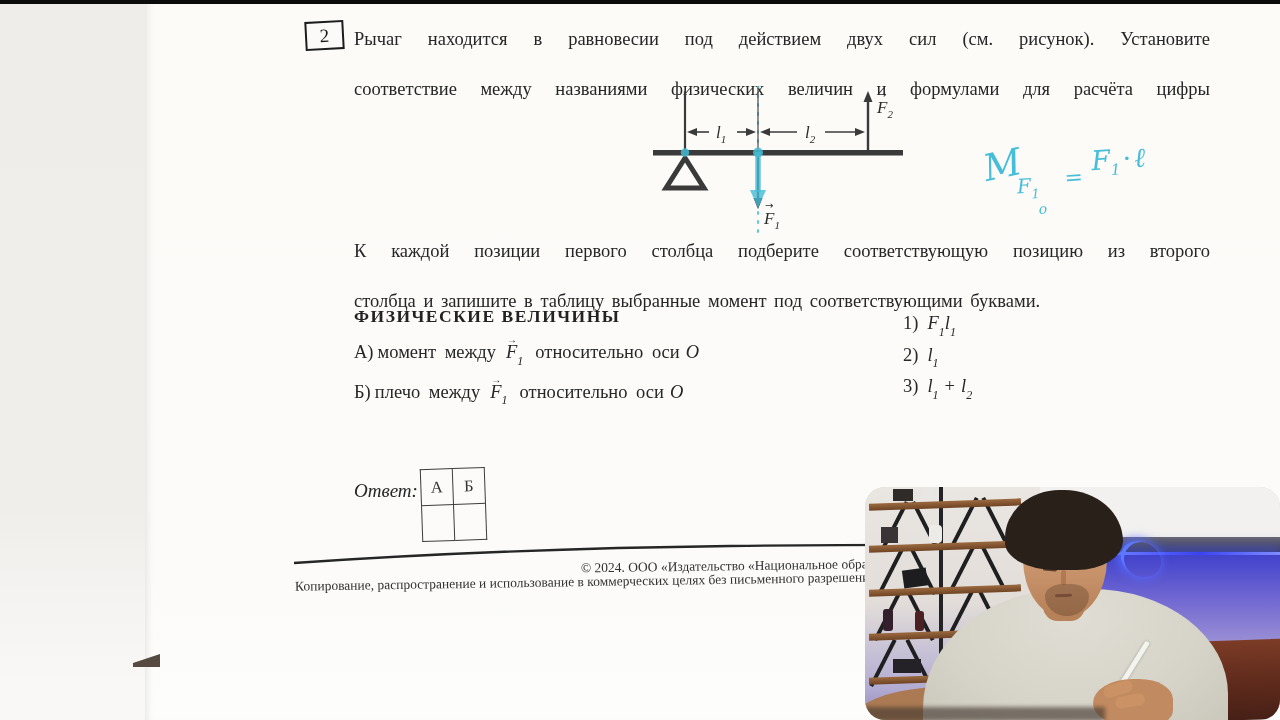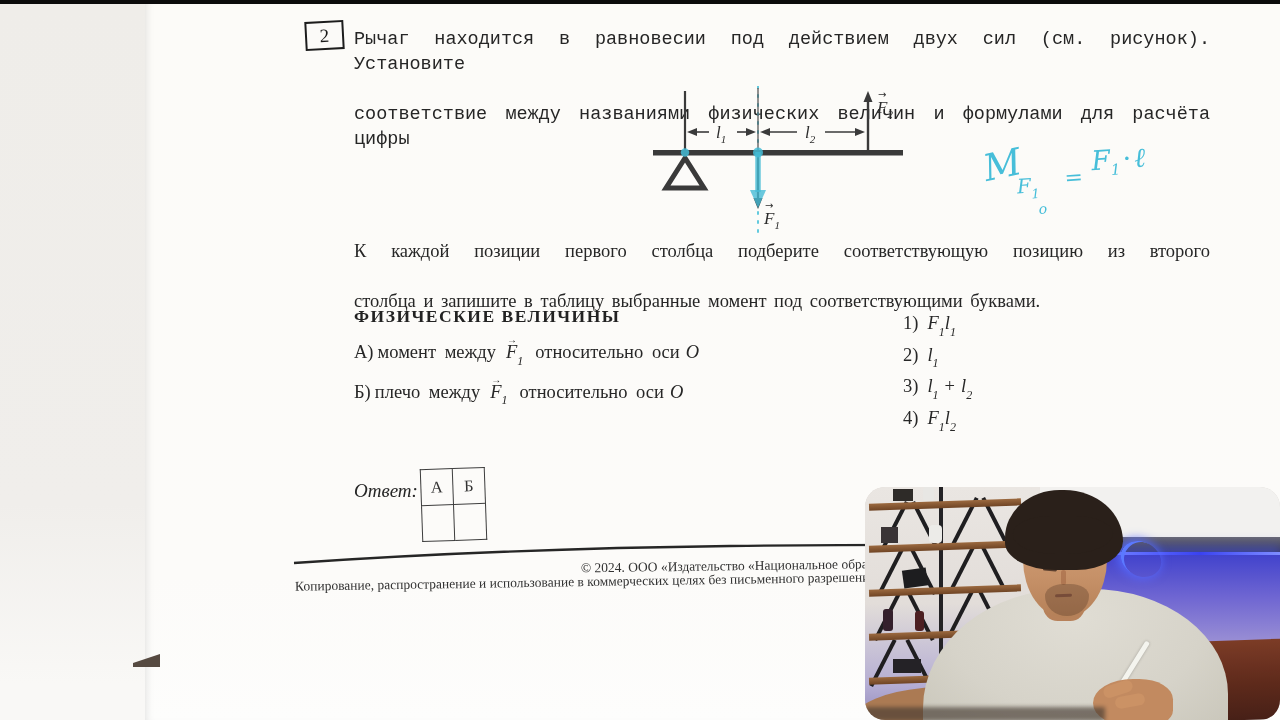--- a/index.html
+++ b/index.html
@@ -16,21 +16,21 @@
 
   
   .badge { position:absolute; left:160px; top:17px; width:39px; height:29px;
            border:2px solid #1c1c1c; background:#fbfaf8; transform:rotate(-3deg);
            display:flex; align-items:center; justify-content:center;
            font-size:19px; color:#1a1a1a; }
 
   
   .para { position:absolute; left:209px; width:856px; font-size:18.5px; line-height:25px;
           color:#262626; word-spacing:3px; }
-  .p1 { top:23px;font-family:Liberation Mono, monospace; } .p2 { top:235px; }
+  .p1 { top:23px; } .p2 { top:235px; }
   .jline { text-align:justify; }
   .jline::after { content:""; display:inline-block; width:100%; }
 
   
   .diagram { position:absolute; left:500px; top:82px; width:270px; height:152px; }
   .dlabel, .dl { font:italic 17px "Liberation Serif", serif; fill:#2d2d2d; }
   .dF { font:italic 17px "Liberation Serif", serif; fill:#2d2d2d; }
   .dsub { font:italic 11px "Liberation Serif", serif; fill:#2d2d2d; }
   .darrow { font:10px "DejaVu Sans", sans-serif; fill:#2d2d2d; }
 
@@ -226,23 +226,20 @@
     <div class="right-col">
       <div class="f-item">
         <span class="num">1)</span><span class="expr"><i>F</i><sub>1</sub><span class="op"></span><i>l</i><sub>1</sub></span>
       </div>
       <div class="f-item">
         <span class="num">2)</span><span class="expr"><i>l</i><sub>1</sub><span class="op"></span><i></i><sub></sub></span>
       </div>
       <div class="f-item">
         <span class="num">3)</span><span class="expr"><i>l</i><sub>1</sub><span class="op">+</span><i>l</i><sub>2</sub></span>
       </div>
-      <div class="f-item">
-        <span class="num">4)</span><span class="expr"><i>F</i><sub>1</sub><span class="op"></span><i>l</i><sub>2</sub></span>
-      </div>
     </div>
 
     <div class="answer-label">Ответ:</div>
     <table class="answer-table">
       <tbody>
           <tr>
         <td>А</td>
         <td>Б</td>
       </tr>
       <tr>

